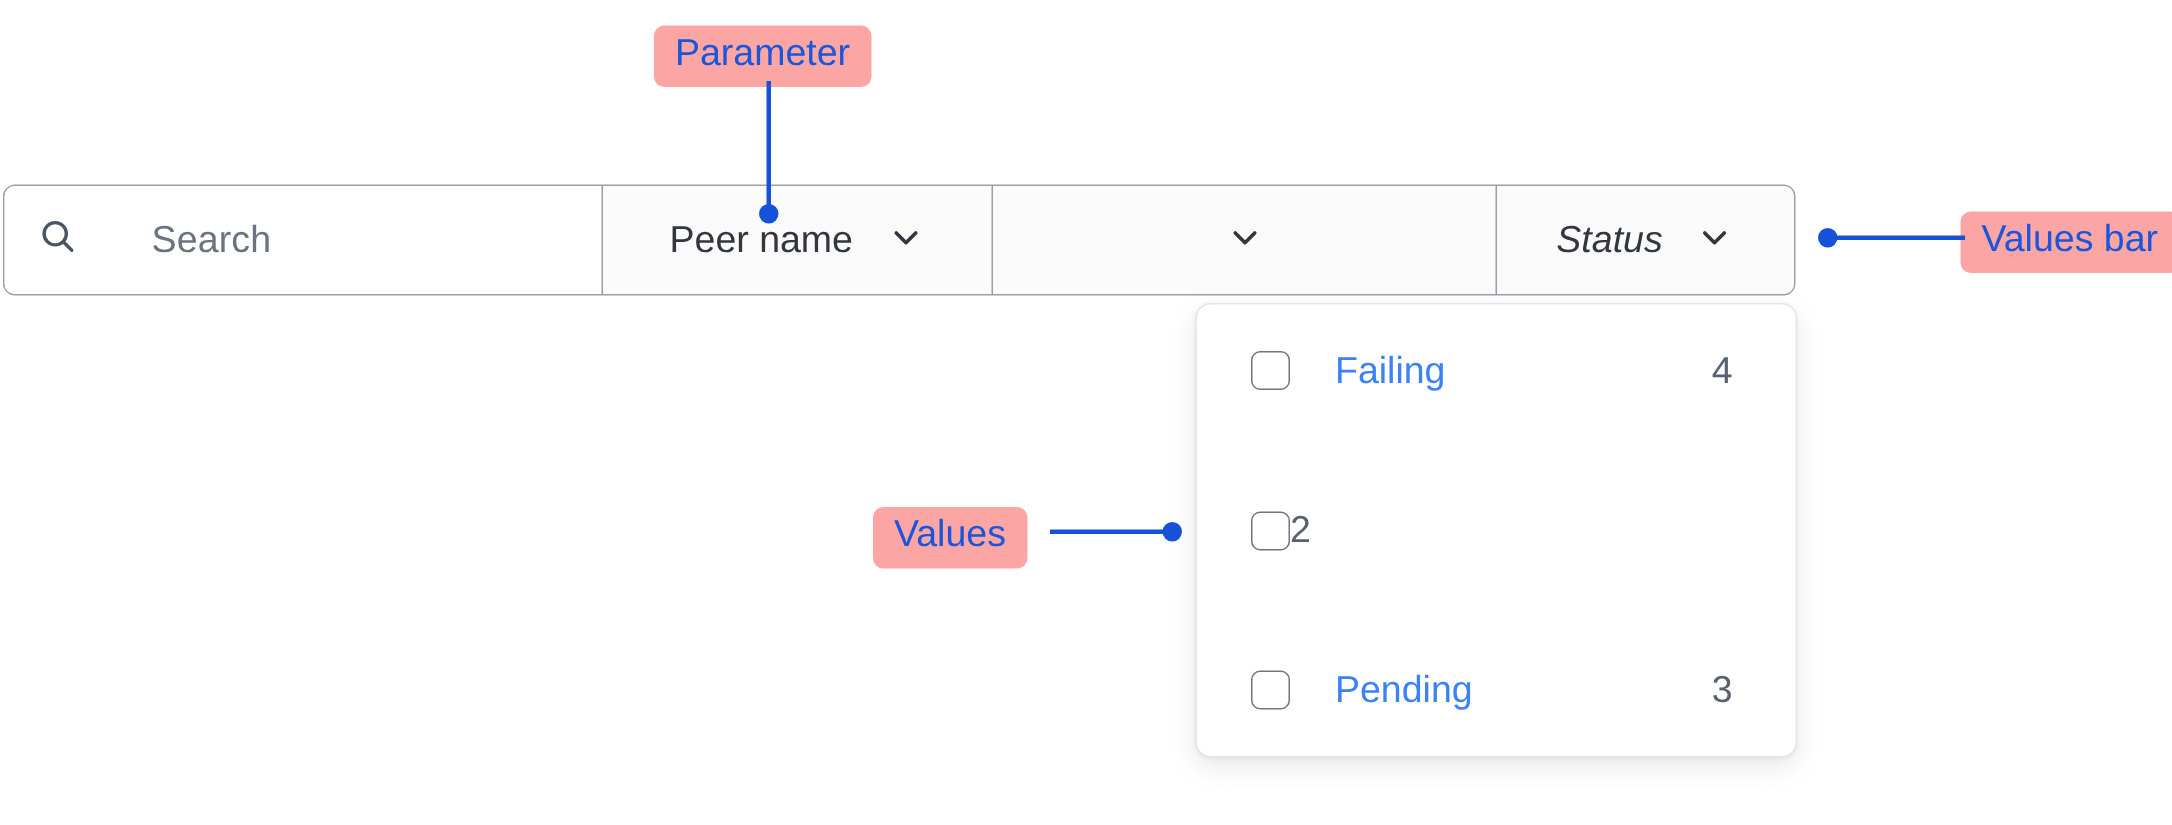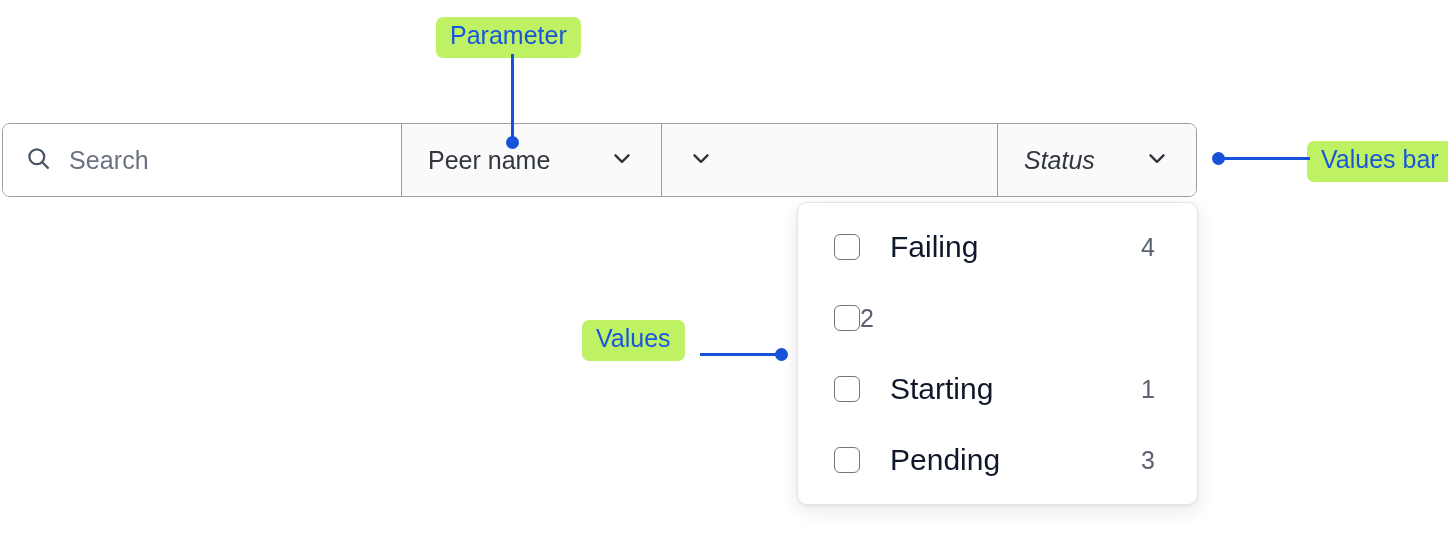--- a/index.html
+++ b/index.html
@@ -41,28 +41,29 @@
     align-items: center;
     padding-left: 22px;
     gap: 17px;
   }
   .search-icon { flex: 0 0 auto; display: block; }
   .search-placeholder {
     font-size: 25px;
     color: #6b7280;
     letter-spacing: 0.1px;
     white-space: nowrap;
+    margin-left: 32px;
   }
 
   .fb-item {
     box-sizing: border-box;
     background: #fafafa;
     display: flex;
     align-items: center;
-    justify-content: space-between;
+    justify-content: center;
     gap: 22px;
     padding: 0 26px;
     border-right: 1px solid #9aa0ab;
     position: relative;
   }
   .fb-item:last-child { border-right: none; font-style: italic; }
   .fb-item-label {
     font-size: 25px;
     color: #31363f;
     white-space: nowrap;
@@ -100,36 +101,36 @@
   .dd-checkbox {
     width: 26px;
     height: 26px;
     box-sizing: border-box;
     border: 1.6px solid #70757f;
     border-radius: 6px;
     background: #ffffff;
     flex: 0 0 auto;
   }
   .dd-label {
-    font-size: 30px;
-    color: #0f172a;
+    font-size: 25px;
+    color: #3b82f6;
     margin-left: 30px;
     flex: 1 1 auto;
     white-space: nowrap;
   }
   .dd-count {
     font-size: 25px;
     color: #5a6170;
     flex: 0 0 auto;
   }
 
   
   .anno-badge {
     position: absolute;
-    background: #bef264;
+    background: #fca5a5;
     color: #1a56db;
     border-radius: 7px;
     font-size: 25px;
     padding: 5px 14px 8px 14px;
     white-space: nowrap;
     line-height: 1.1;
   }
   .anno-line {
     position: absolute;
     background: #1552d8;
@@ -143,21 +144,21 @@
   }
 
   #anno-parameter-badge { left: 436px; top: 17px; }
   #anno-parameter-line  { left: 511px; top: 54px; width: 3px; height: 88px; }
   #anno-parameter-dot   { left: 506px; top: 136px; }
 
   #anno-filterbar-badge { left: 1307px; top: 141px; }
   #anno-filterbar-line  { left: 1222px; top: 157px; width: 88px; height: 3px; }
   #anno-filterbar-dot   { left: 1212px; top: 152px; }
 
-  #anno-values-badge    { left: 582px; top: 320px; }
+  #anno-values-badge    { left: 582px; top: 338px; }
   #anno-values-line     { left: 700px; top: 353px; width: 84px; height: 3px; }
   #anno-values-dot      { left: 775px; top: 348px; }
 </style>
 </head>
 <body>
 
 <div id="filter-bar">
 
   <div class="fb-search">
     <span class="search-icon">
@@ -203,25 +204,20 @@
     <span class="dd-checkbox"></span>
     <span class="dd-label">Failing</span>
     <span class="dd-count">4</span>
   </div>
 
   <div class="dd-option">
     <span class="dd-checkbox"></span>
     <span class="dd-count">2</span>
   </div>
 
-  <div class="dd-option">
-    <span class="dd-checkbox"></span>
-    <span class="dd-label">Starting</span>
-    <span class="dd-count">1</span>
-  </div>
 
   <div class="dd-option">
     <span class="dd-checkbox"></span>
     <span class="dd-label">Pending</span>
     <span class="dd-count">3</span>
   </div>
 
 </div>
 
 <div class="anno-badge" id="anno-parameter-badge">Parameter</div>

